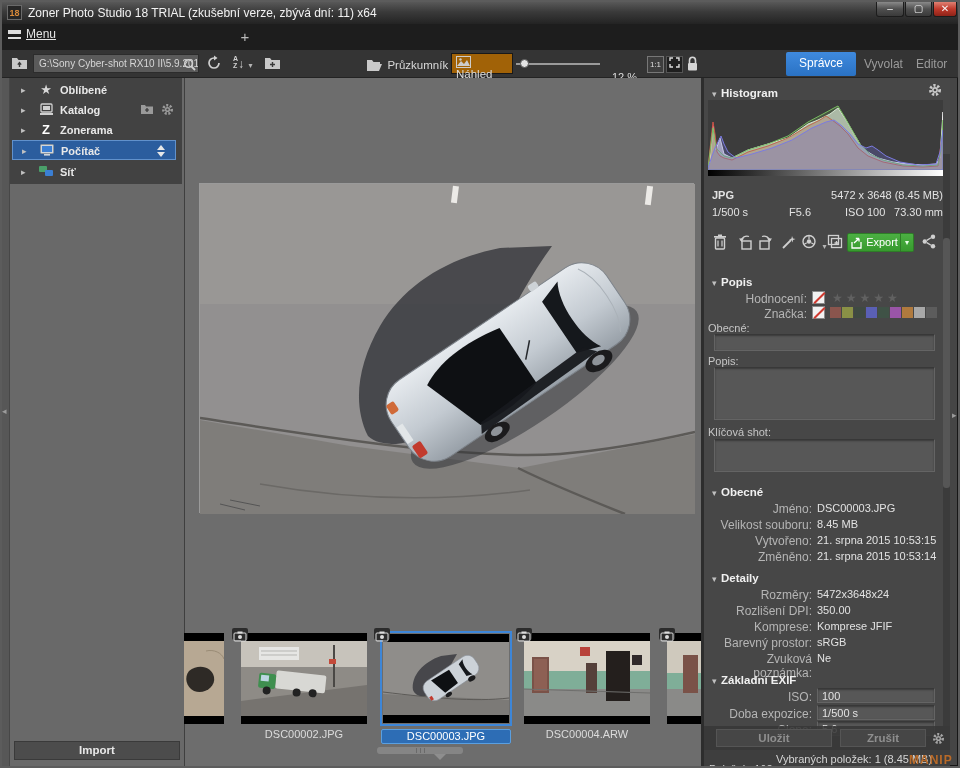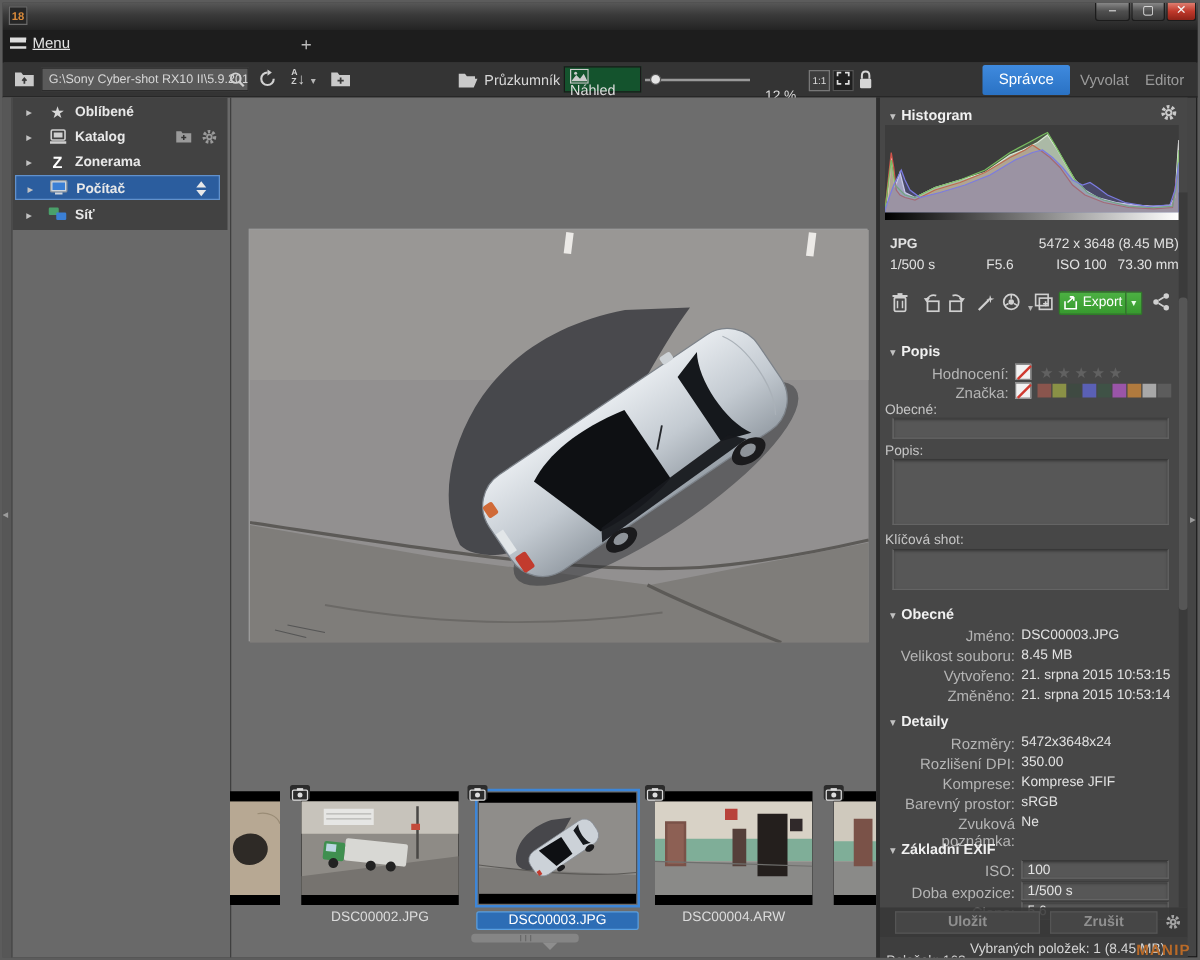--- a/index.html
+++ b/index.html
@@ -32,21 +32,21 @@
   #newtab{left:234px;top:4px;width:18px;height:18px;color:#bbb;font-size:15px;text-align:center;line-height:17px;}
   .tbicon{top:27px;color:#e0e0e0;}
   #acct{left:762px;top:30px;color:#dedede;font-size:11px;white-space:nowrap;}
   .caret{color:#b5b5b5;font-size:8px;}
 
   
   #toolbar{left:0;top:48px;width:960px;height:28px;background:#343434;border-bottom:1px solid #232323;}
   #pathbox{left:31px;top:52px;width:166px;height:19px;background:#5a5a5a;border:1px solid #2c2c2c;
     color:#d6d6d6;font-size:10px;line-height:17px;padding:0 18px 0 5px;white-space:nowrap;overflow:hidden;}
   .tlabel{color:#d8d8d8;font-size:11.5px;}
-  #btn-nahled{left:449px;top:51px;width:62px;height:21px;background:#14532d;border:1px solid #191919;
+  #btn-nahled{left:449px;top:51px;width:62px;height:21px;background:#a16207;border:1px solid #191919;
     color:#ddd;font-size:11.5px;padding:1px 4px 0 4px;}
   #slider-track{left:514px;top:61px;width:84px;height:2px;background:#9a9a9a;}
   #slider-knob{left:518px;top:57px;width:9px;height:9px;border-radius:50%;background:#e4e4e4;border:1px solid #555;}
   #zoompct{left:610px;top:69px;color:#dcdcdc;font-size:11px;}
   .sqbtn{top:54px;width:17px;height:17px;border:1px solid #777;color:#ddd;font-size:8px;
     text-align:center;line-height:15px;background:#3d3d3d;}
   #btn-fit{background:#1f1f1f;border-color:#555;}
   #btn-spravce{left:784px;top:50px;width:70px;height:24px;background:linear-gradient(#3f8ade,#2a72c4);
     color:#fff;font-size:12px;text-align:center;line-height:23px;border-radius:2px;}
   #btn-vyvolat{left:862px;top:55px;color:#9b9b9b;font-size:12px;}
@@ -114,20 +114,21 @@
   #collapse-right{left:950px;top:408px;color:#9c9c9c;font-size:9px;}
   .icon-svg{display:inline-block;vertical-align:middle;}
 </style>
 </head>
 <body>
 
 <div id="stage">
 
   <div id="titlebar" class="abs">
     <div id="appicon" class="abs">18</div>
+    <div id="apptitle" class="abs">Zoner Photo Studio 18 TRIAL (zkušební verze, zbývá dní: 11) x64</div>
     <div id="btn-min" class="abs wbtn">–</div>
     <div id="btn-max" class="abs wbtn">▢</div>
     <div id="btn-close" class="abs wbtn">✕</div>
   </div>
 
   <div id="tabbar" class="abs">
     <div id="menubtn" class="abs">
       <i class="ham"></i><span>Menu</span>
     </div>
     <div id="newtab" class="abs">+</div>
@@ -292,20 +293,21 @@
       <span class="tcaret">▸</span>
       <span class="ticon">
         <svg width="16" height="14" viewBox="0 0 16 14">
             <rect x="1" y="2" width="8" height="6" rx="1" fill="#4aa06a"></rect>
             <rect x="7" y="6" width="8" height="6" rx="1" fill="#3b7fd4"></rect>
           </svg>
       </span>
       <span class="tlab">Síť</span>
     </div>
   </div>
+  <div id="import-btn" class="abs">Import</div>
 
   <div id="center" class="abs"></div>
 
   <div id="preview" class="abs">
     <svg width="495" height="330" viewBox="0 0 495 330">
       <defs>
         <linearGradient id="carGrad" x1="0" y1="0" x2="0" y2="1">
           <stop offset="0" stop-color="#e6eaee"></stop>
             <stop offset="0.55" stop-color="#c3cad1"></stop>
             <stop offset="1" stop-color="#98a0a8"></stop>

